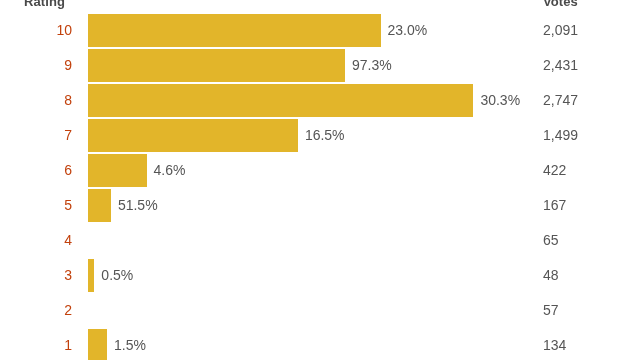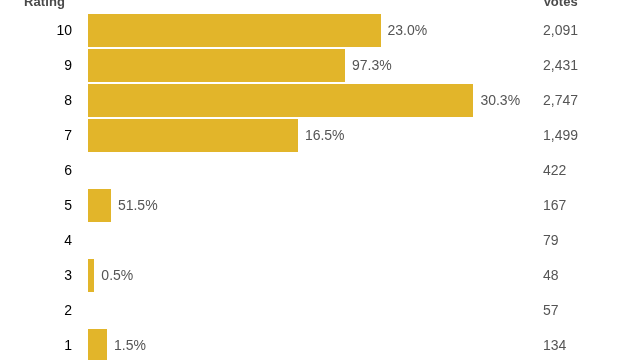--- a/index.html
+++ b/index.html
@@ -52,21 +52,21 @@
 
   .rating-label {
     position: absolute;
     left: 0;
     width: 72px;
     top: 0;
     height: 33px;
     line-height: 33px;
     text-align: right;
     font-size: 14px;
-    color: #000000;
+    color: #c2410c;
     white-space: nowrap;
   }
 
   .bar-track {
     position: absolute;
     left: 88px;
     top: 0;
     height: 33px;
     width: 452px;
   }
@@ -135,33 +135,37 @@
       <div class="row">
         <div class="rating-label">7</div>
         <div class="bar-track">
           <div class="bar" style="width: 209.88px; background: rgb(226, 181, 42);"></div>
           <div class="pct-label" style="left: 216.88px;">16.5%</div>
         </div>
         <div class="votes-value">1,499</div>
       </div>
       <div class="row">
         <div class="rating-label">6</div>
+        <div class="bar-track">
+          <div class="bar" style="width: 58.512px; background: rgb(226, 181, 42);"></div>
+          <div class="pct-label" style="left: 65.512px;">4.6%</div>
+        </div>
         <div class="votes-value">422</div>
       </div>
       <div class="row">
         <div class="rating-label">5</div>
         <div class="bar-track">
           <div class="bar" style="width: 22.896px; background: rgb(226, 181, 42);"></div>
           <div class="pct-label" style="left: 29.896px;">51.5%</div>
         </div>
         <div class="votes-value">167</div>
       </div>
       <div class="row">
         <div class="rating-label">4</div>
-        <div class="votes-value">79</div>
+        <div class="votes-value">65</div>
       </div>
       <div class="row">
         <div class="rating-label">3</div>
         <div class="bar-track">
           <div class="bar" style="width: 6.36px; background: rgb(226, 181, 42);"></div>
           <div class="pct-label" style="left: 13.36px;">0.5%</div>
         </div>
         <div class="votes-value">48</div>
       </div>
       <div class="row">

